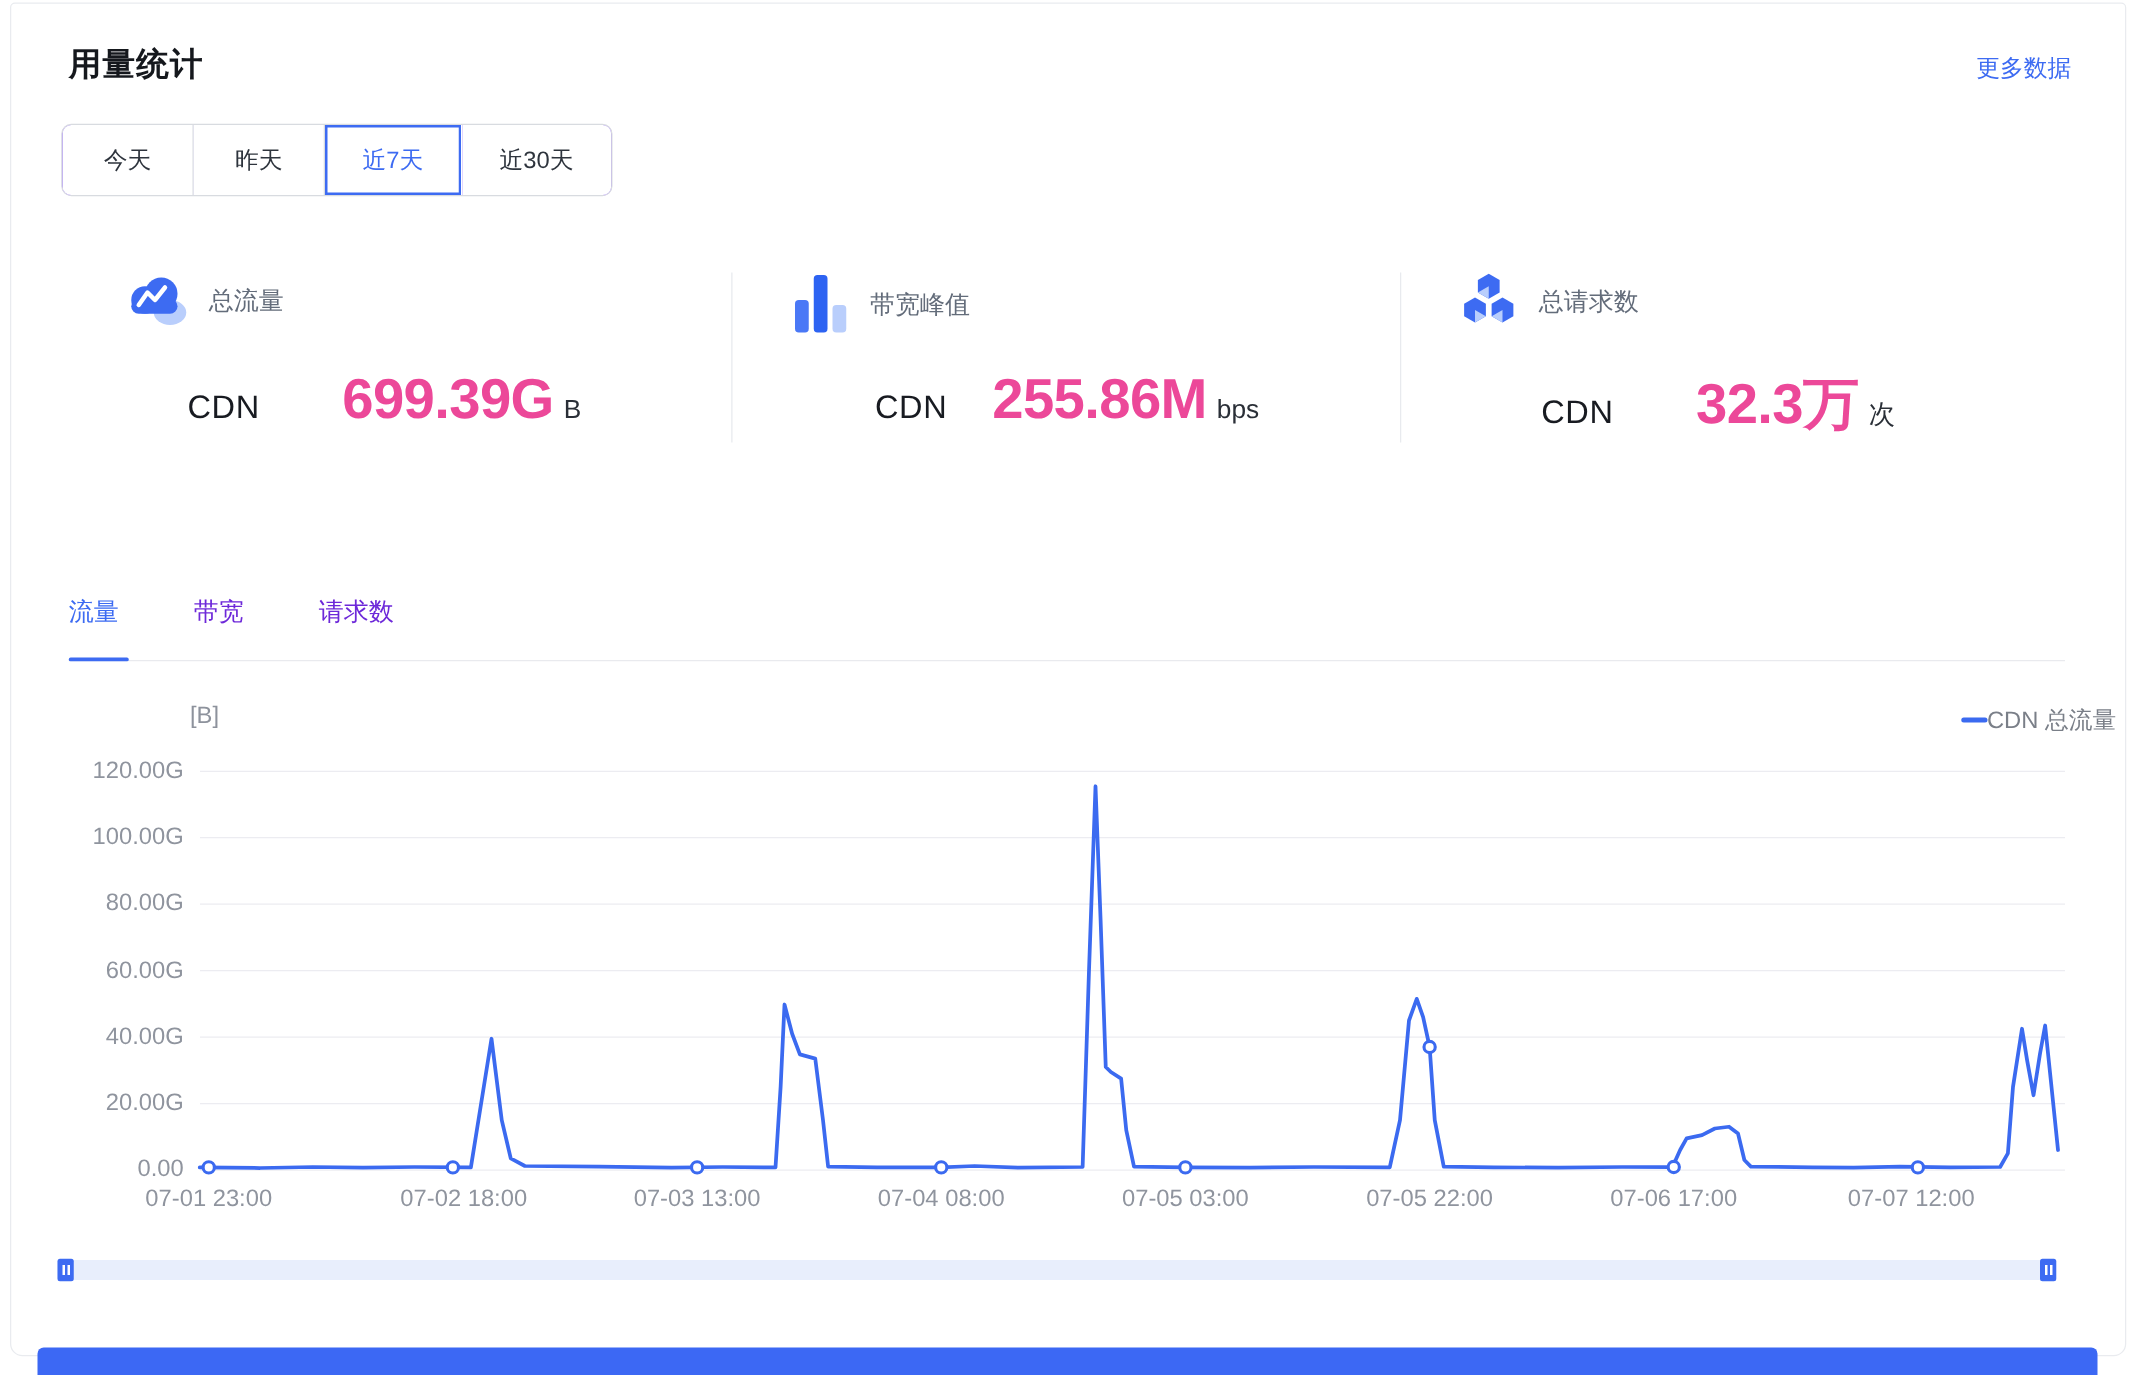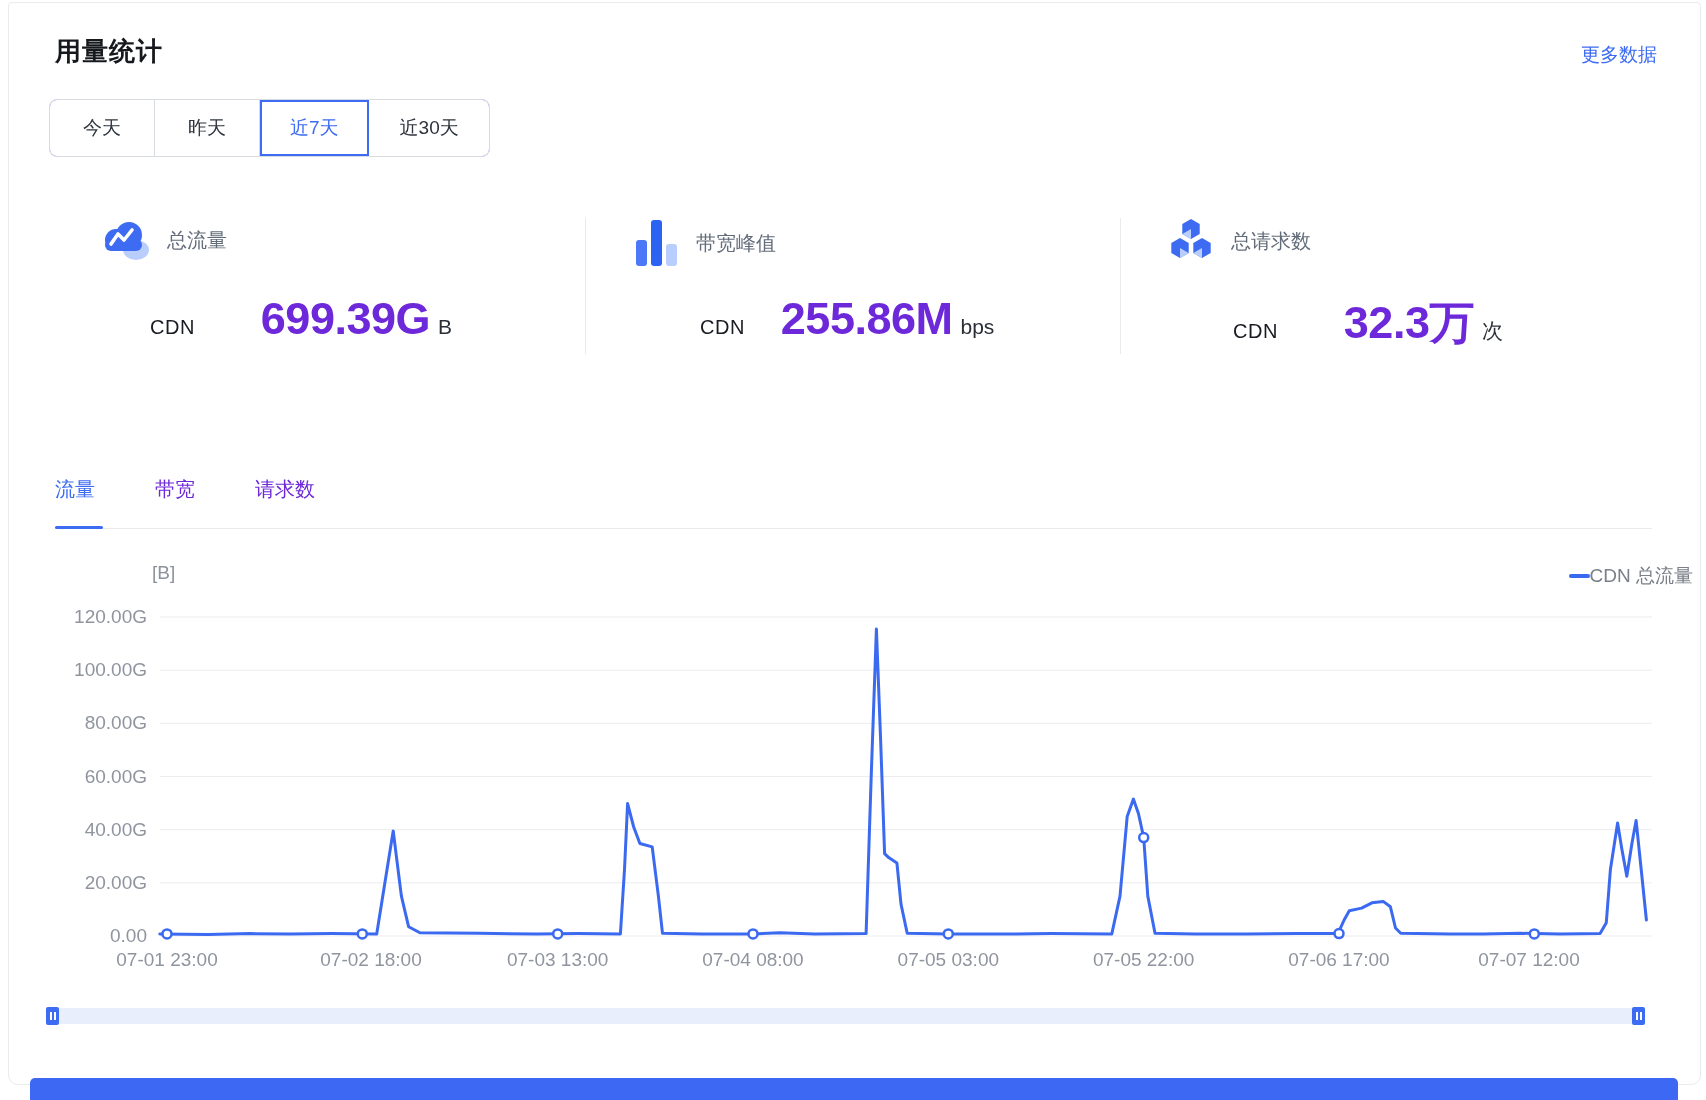--- a/index.html
+++ b/index.html
@@ -17,22 +17,22 @@
     border:1px solid #d8dbe0; border-radius:8px; overflow:hidden; background:#8b5cf6; }
   .range-btn { min-width:105px; padding:0 30px; display:flex; align-items:center; justify-content:center;
     font-size:19px; color:#2e343d; border-right:1px solid #d8dbe0; cursor:pointer; background:#fff; }
   .range-btn:last-child { border-right:none; }
   .range-btn.active { color:#3d6bf2; box-shadow:inset 0 0 0 2px #3d6bf2; border-right-color:transparent; }
 
   
   .stat-head { position:absolute; top:218px; display:flex; align-items:center; gap:17px; }
   .stat-head .lbl { font-size:20px; color:#636c7a; }
   .stat-row { position:absolute; top:293px; display:flex; align-items:baseline; }
-  .stat-prod { font-size:20px; color:#181b21; font-weight:500; letter-spacing:.5px; }
-  .stat-val  { font-size:45px; color:#6d28d9; font-weight:700; letter-spacing:-.5px; }
+  .stat-prod { font-size:26px; color:#181b21; font-weight:500; letter-spacing:.5px; }
+  .stat-val  { font-size:45px; color:#ec4899; font-weight:700; letter-spacing:-.5px; }
   .stat-unit { font-size:21px; color:#2a2f37; margin-left:8px; font-weight:500; }
   .vdiv { position:absolute; top:218px; width:1px; height:136px; background:#e8eaee; }
 
   
   .chart-tabs { position:absolute; left:55px; top:476px; display:flex; gap:60px; }
   .chart-tab { font-size:20px; color:#6d28d9; cursor:pointer; }
   .chart-tab.active { color:#3d6bf2; }
   .tabs-line { position:absolute; left:55px; top:528px; width:1597px; height:1px; background:#e9eaee; }
   .tabs-underline { position:absolute; left:55px; top:526px; width:48px; height:3px; background:#3d6bf2; border-radius:2px; }
 

